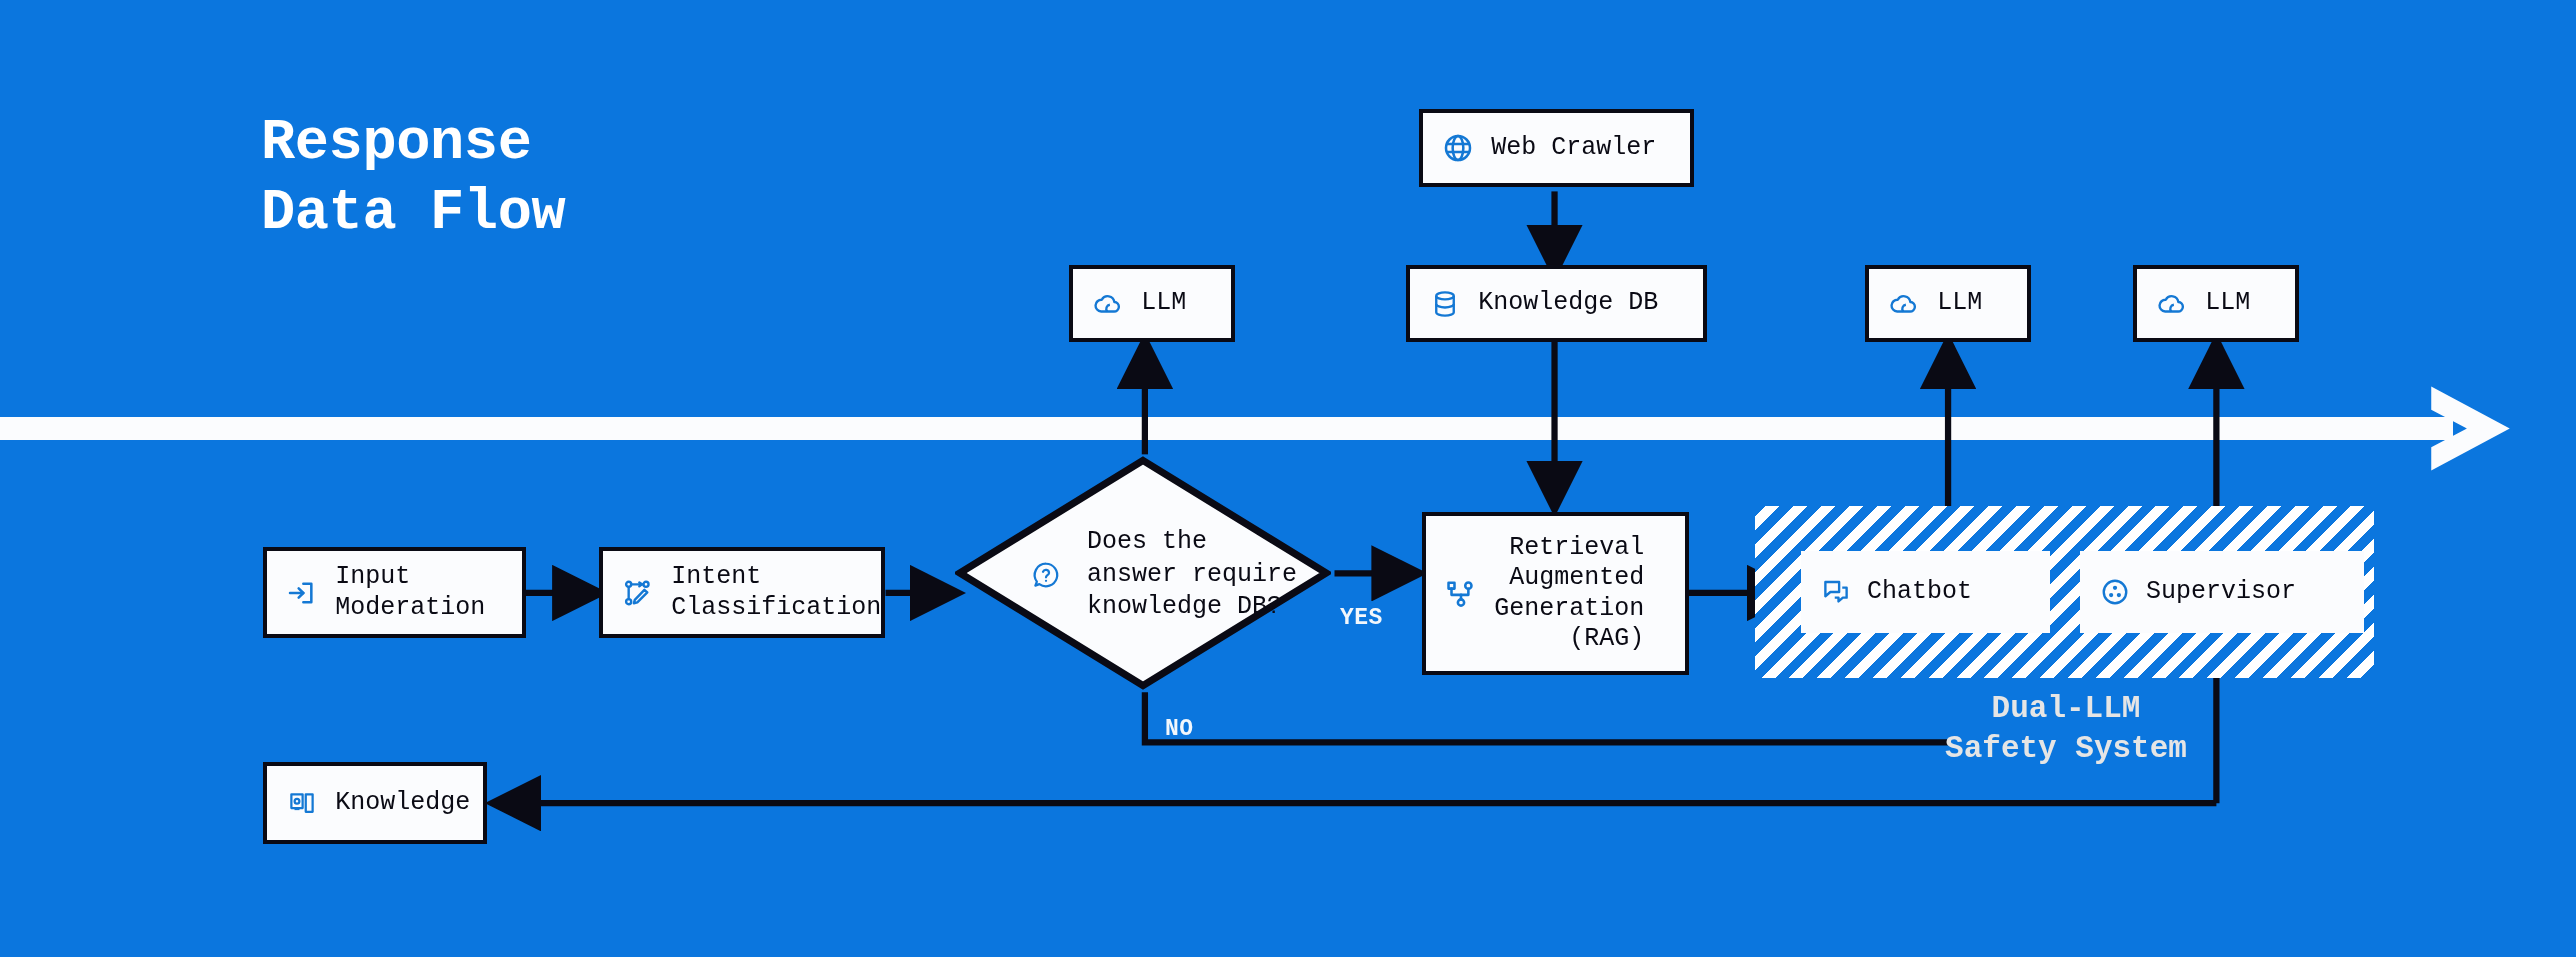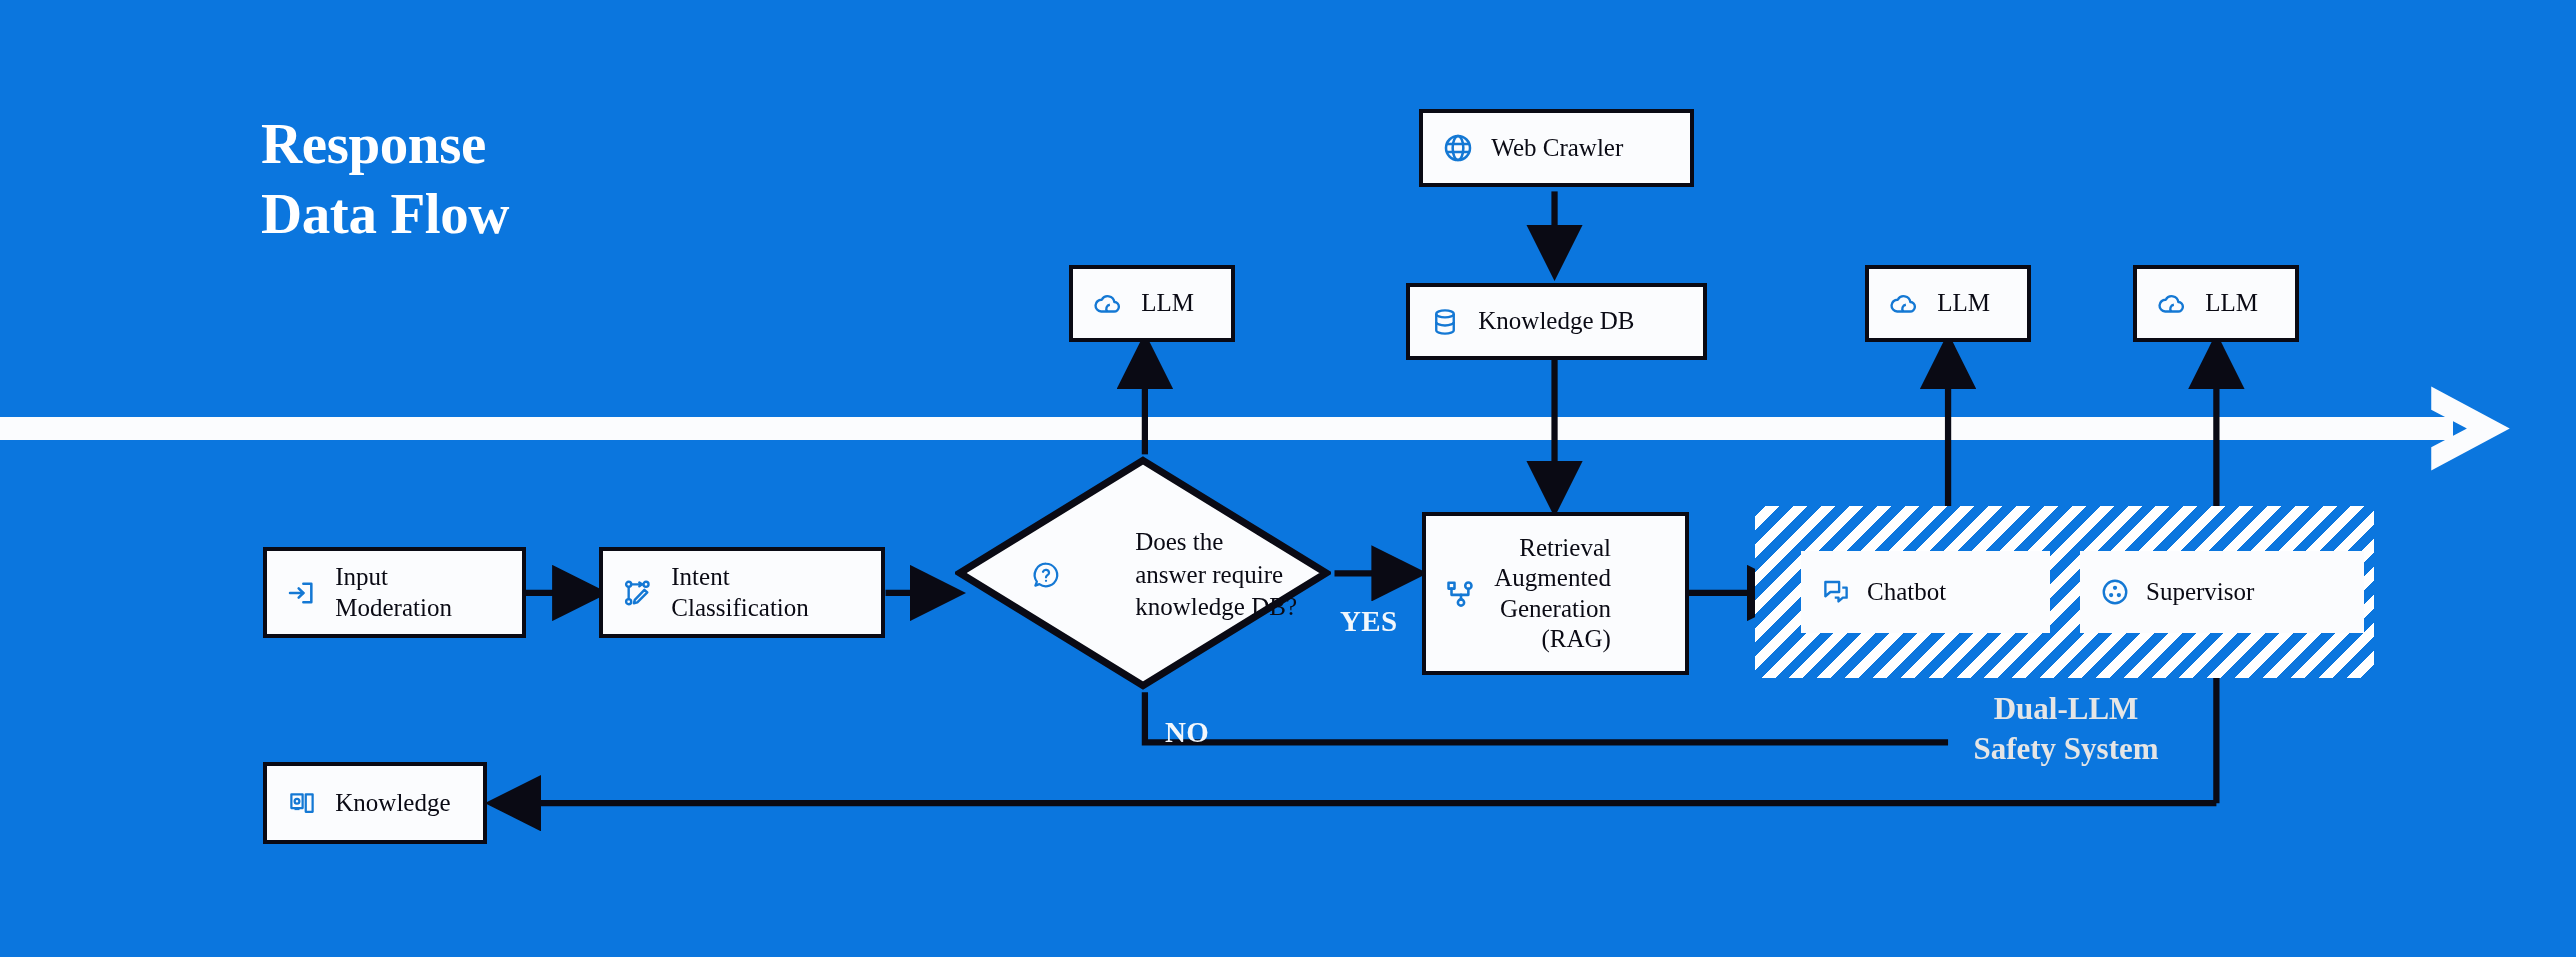--- a/index.html
+++ b/index.html
@@ -6,21 +6,21 @@
     margin: 0;
     padding: 0;
     background: #0f172a;
   }
   #canvas {
     position: relative;
     width: 2576px;
     height: 957px;
     background: #0b76de;
     overflow: hidden;
-    font-family: Liberation Serif, serif;
+    font-family: Liberation Mono, monospace;
   }
 
   
   #title {
     position: absolute;
     left: 261px;
     top: 109px;
     color: #ffffff;
     font-size: 57px;
     font-weight: 700;
@@ -118,21 +118,21 @@
     font-size: 31px;
     font-weight: 700;
     line-height: 1.28;
     white-space: pre-line;
   }
 
   
   .edge-label {
     position: absolute;
     color: #f2f7fc;
-    font-size: 29px;
+    font-size: 23px;
     font-weight: 700;
     letter-spacing: 0.4px;
   }
   #yes-label { left: 1340px; top: 605px; }
   #no-label  { left: 1165px; top: 716px; }
 
   
   #edges {
     position: absolute;
     left: 0; top: 0;
@@ -191,21 +191,21 @@
       <svg width="32" height="32" viewBox="0 0 24 24" fill="none" stroke="#1478d4" stroke-width="1.9">
         <circle cx="12" cy="12" r="9"></circle>
         <ellipse cx="12" cy="12" rx="4" ry="9"></ellipse>
         <line x1="3" y1="9" x2="21" y2="9"></line>
         <line x1="3" y1="15" x2="21" y2="15"></line>
       </svg>
     </span>
     <span class="lbl">Web Crawler</span>
   </div>
 
-  <div class="node" style="left:1406px; top:283px; width:301px; height:77px;">
+  <div class="node" style="left:1406px; top:265px; width:301px; height:77px;">
     <span class="ico">
       <svg width="30" height="30" viewBox="0 0 24 24" fill="none" stroke="#1478d4" stroke-width="1.9">
         <ellipse cx="12" cy="5.5" rx="7" ry="2.8"></ellipse>
         <path d="M5 5.5 v13 a7 2.8 0 0 0 14 0 v-13"></path>
         <path d="M5 12 a7 2.8 0 0 0 14 0"></path>
       </svg>
     </span>
     <span class="lbl">Knowledge DB</span>
   </div>
 

